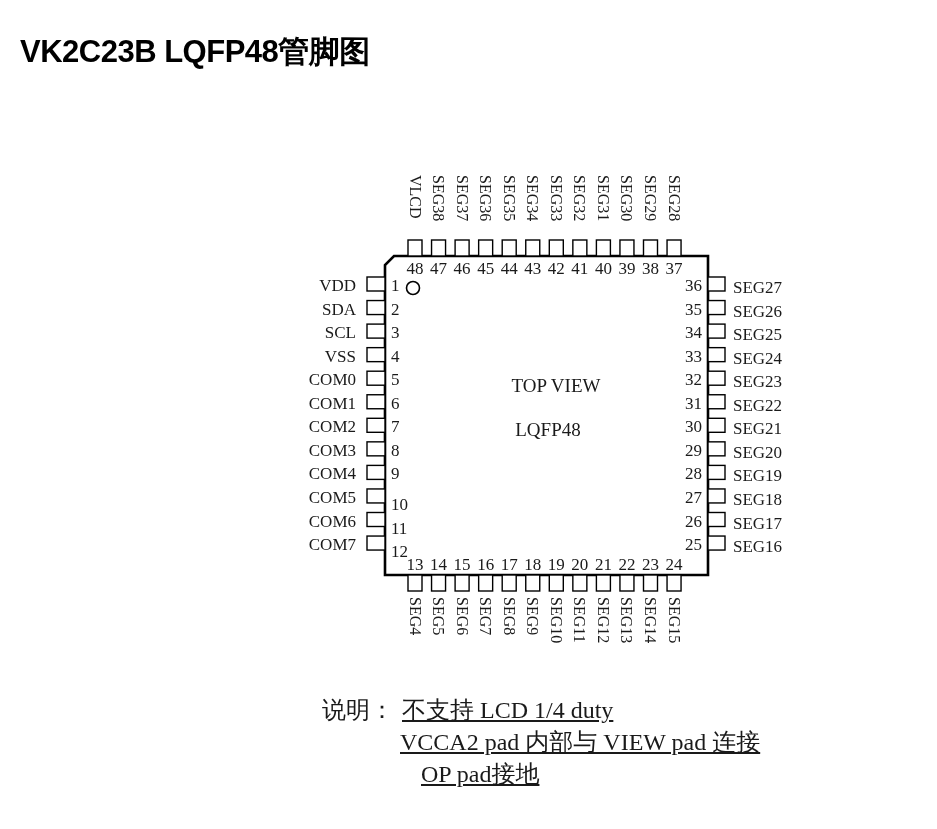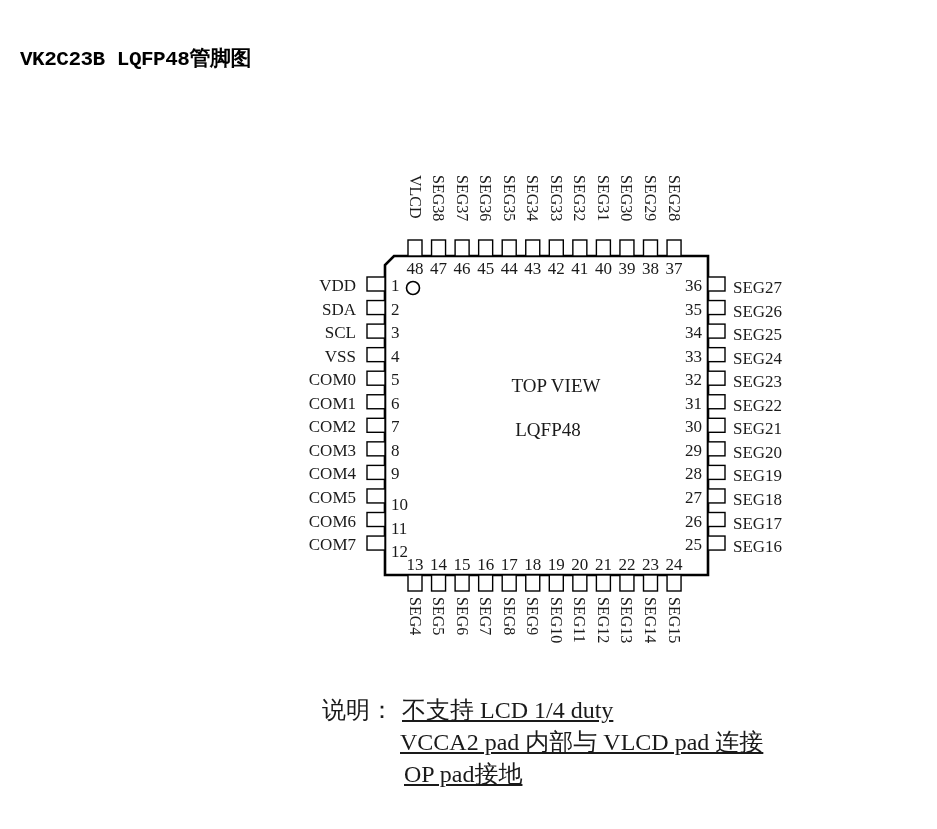--- a/index.html
+++ b/index.html
@@ -1,19 +1,19 @@
 <!DOCTYPE html>
 <html><head>
 <meta charset="utf-8">
 <style>
   html, body { margin: 0; padding: 0; background: #ffffff; }
   body { width: 937px; height: 829px; position: relative; overflow: hidden; color: #000; }
   .title {
-    position: absolute; left: 20px; top: 36px;
-    font-family: Liberation Mono, monospace; font-weight: bold; font-size: 21px;
+    position: absolute; left: 20px; top: 28px;
+    font-family: Liberation Sans, sans-serif; font-weight: bold; font-size: 31px;
     letter-spacing: -0.5px; line-height: 48px; white-space: nowrap;
   }
   svg#diagram { position: absolute; left: 0; top: 0; }
   svg text { font-family: "Liberation Serif", "DejaVu Serif", serif; fill: #1a1a1a; }
   .pin-box { fill: #fff; stroke: #000; stroke-width: 1.4; }
   .chip { fill: #fff; stroke: #000; stroke-width: 2.6; }
   .notes {
     position: absolute; left: 322px; top: 694px;
     font-family: "Liberation Serif", "DejaVu Serif", serif; font-size: 24px; line-height: 32px; color: #1a1a1a;
   }
@@ -275,18 +275,18 @@
       </g>
     </g>
 </svg>
 
 <div class="notes">
   <div class="row">
     <span class="label">说明：</span>
     <span class="line" style="left:80px">不支持 LCD 1/4 duty</span>
   </div>
   <div class="row">
-    <span class="line" style="left:78px">VCCA2 pad 内部与 VLCD pad 连接</span>
+    <span class="line" style="left:78px">VCCA2 pad 内部与 VIEW pad 连接</span>
   </div>
   <div class="row">
-    <span class="line" style="left:82px">OP  pad接地</span>
+    <span class="line" style="left:99px">OP  pad接地</span>
   </div>
 </div>
 
 </body></html>

